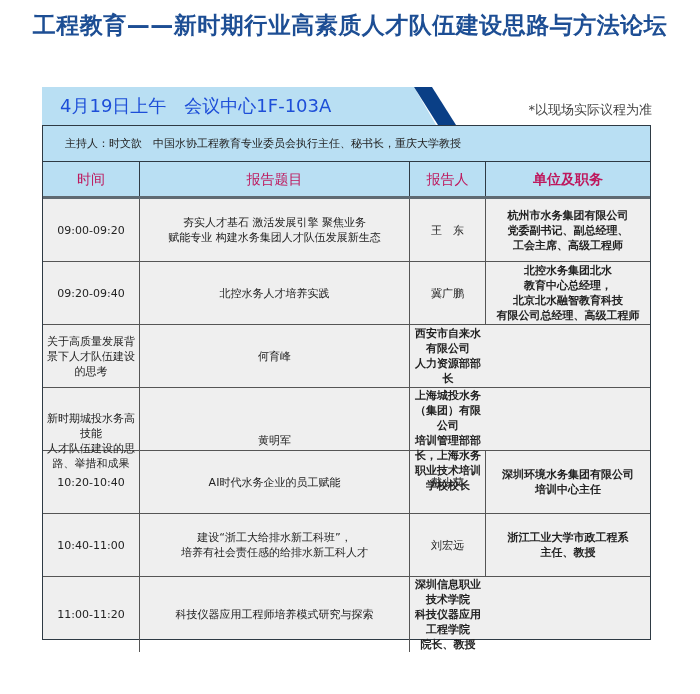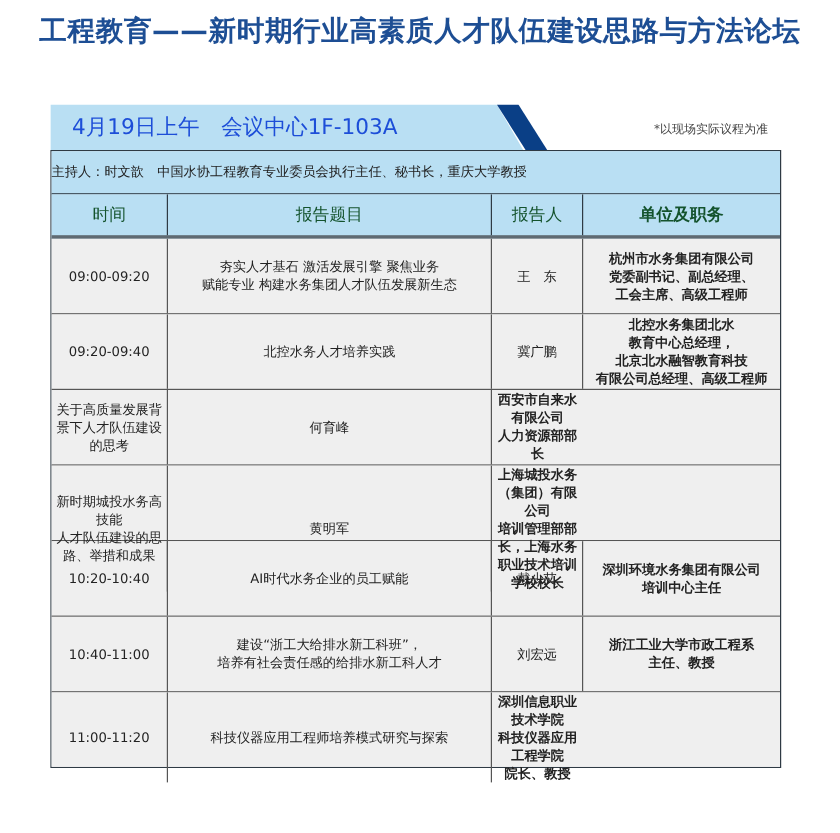--- a/index.html
+++ b/index.html
@@ -3,27 +3,27 @@
 <meta charset="utf-8">
 <style>
   html, body { margin: 0; padding: 0; background: #ffffff; }
   body { width: 700px; height: 694px; position: relative; overflow: hidden;
          font-family: "DejaVu Sans", "Liberation Sans", sans-serif; color: #333; }
   .title { position: absolute; left: 0; top: 10px; width: 700px; text-align: center;
            font-size: 23px; font-weight: bold; color: #1d4e94; letter-spacing: 0.5px; }
   .tab { position: absolute; left: 42px; top: 87px; width: 416px; height: 38px; }
   .tab svg { position: absolute; left: 0; top: 0; }
   .tab-label { position: absolute; left: 18px; top: 7px; font-size: 18px; color: #1d4ed8; white-space: pre; }
-  .note { position: absolute; right: 60px; top: 101px; font-size: 10px; color: #444; }
+  .note { position: absolute; right: 48px; top: 101px; font-size: 13px; color: #444; }
   .table { position: absolute; left: 42px; top: 125px; width: 607px; border: 1.5px solid #2e3a44; box-sizing: content-box; }
   .host { height: 35px; background: #b9dff3; border-bottom: 1.5px solid #2e3a44; display: flex; align-items: center;
-          font-size: 11px; color: #222; }
+          padding-left: 22px; font-size: 11px; color: #222; }
   .row { display: grid; grid-template-columns: 97px 270px 76px 1fr; }
   .hdr { height: 34px; background: #b9dff3; border-bottom: 3px solid #5f6a72; }
-  .hdr .cell { font-size: 14px; color: #14532d; }
+  .hdr .cell { font-size: 14px; color: #be185d; }
   .cell { display: flex; align-items: center; justify-content: center; text-align: center;
           border-right: 1.5px solid #2e3a44; box-sizing: border-box; line-height: 15px; }
   .cell:last-child { border-right: none; font-weight: bold; }
   .body-row { height: 62px; background: #efefef; border-bottom: 1px solid #555; font-size: 11px; color: #222; }
   .body-row:last-child { border-bottom: none; }
   .body-row .cell { border-right: 1.5px solid #555; white-space: pre-line; }
   .body-row .cell:last-child { border-right: none; text-align: center; }
 </style>
 </head>
 <body>

